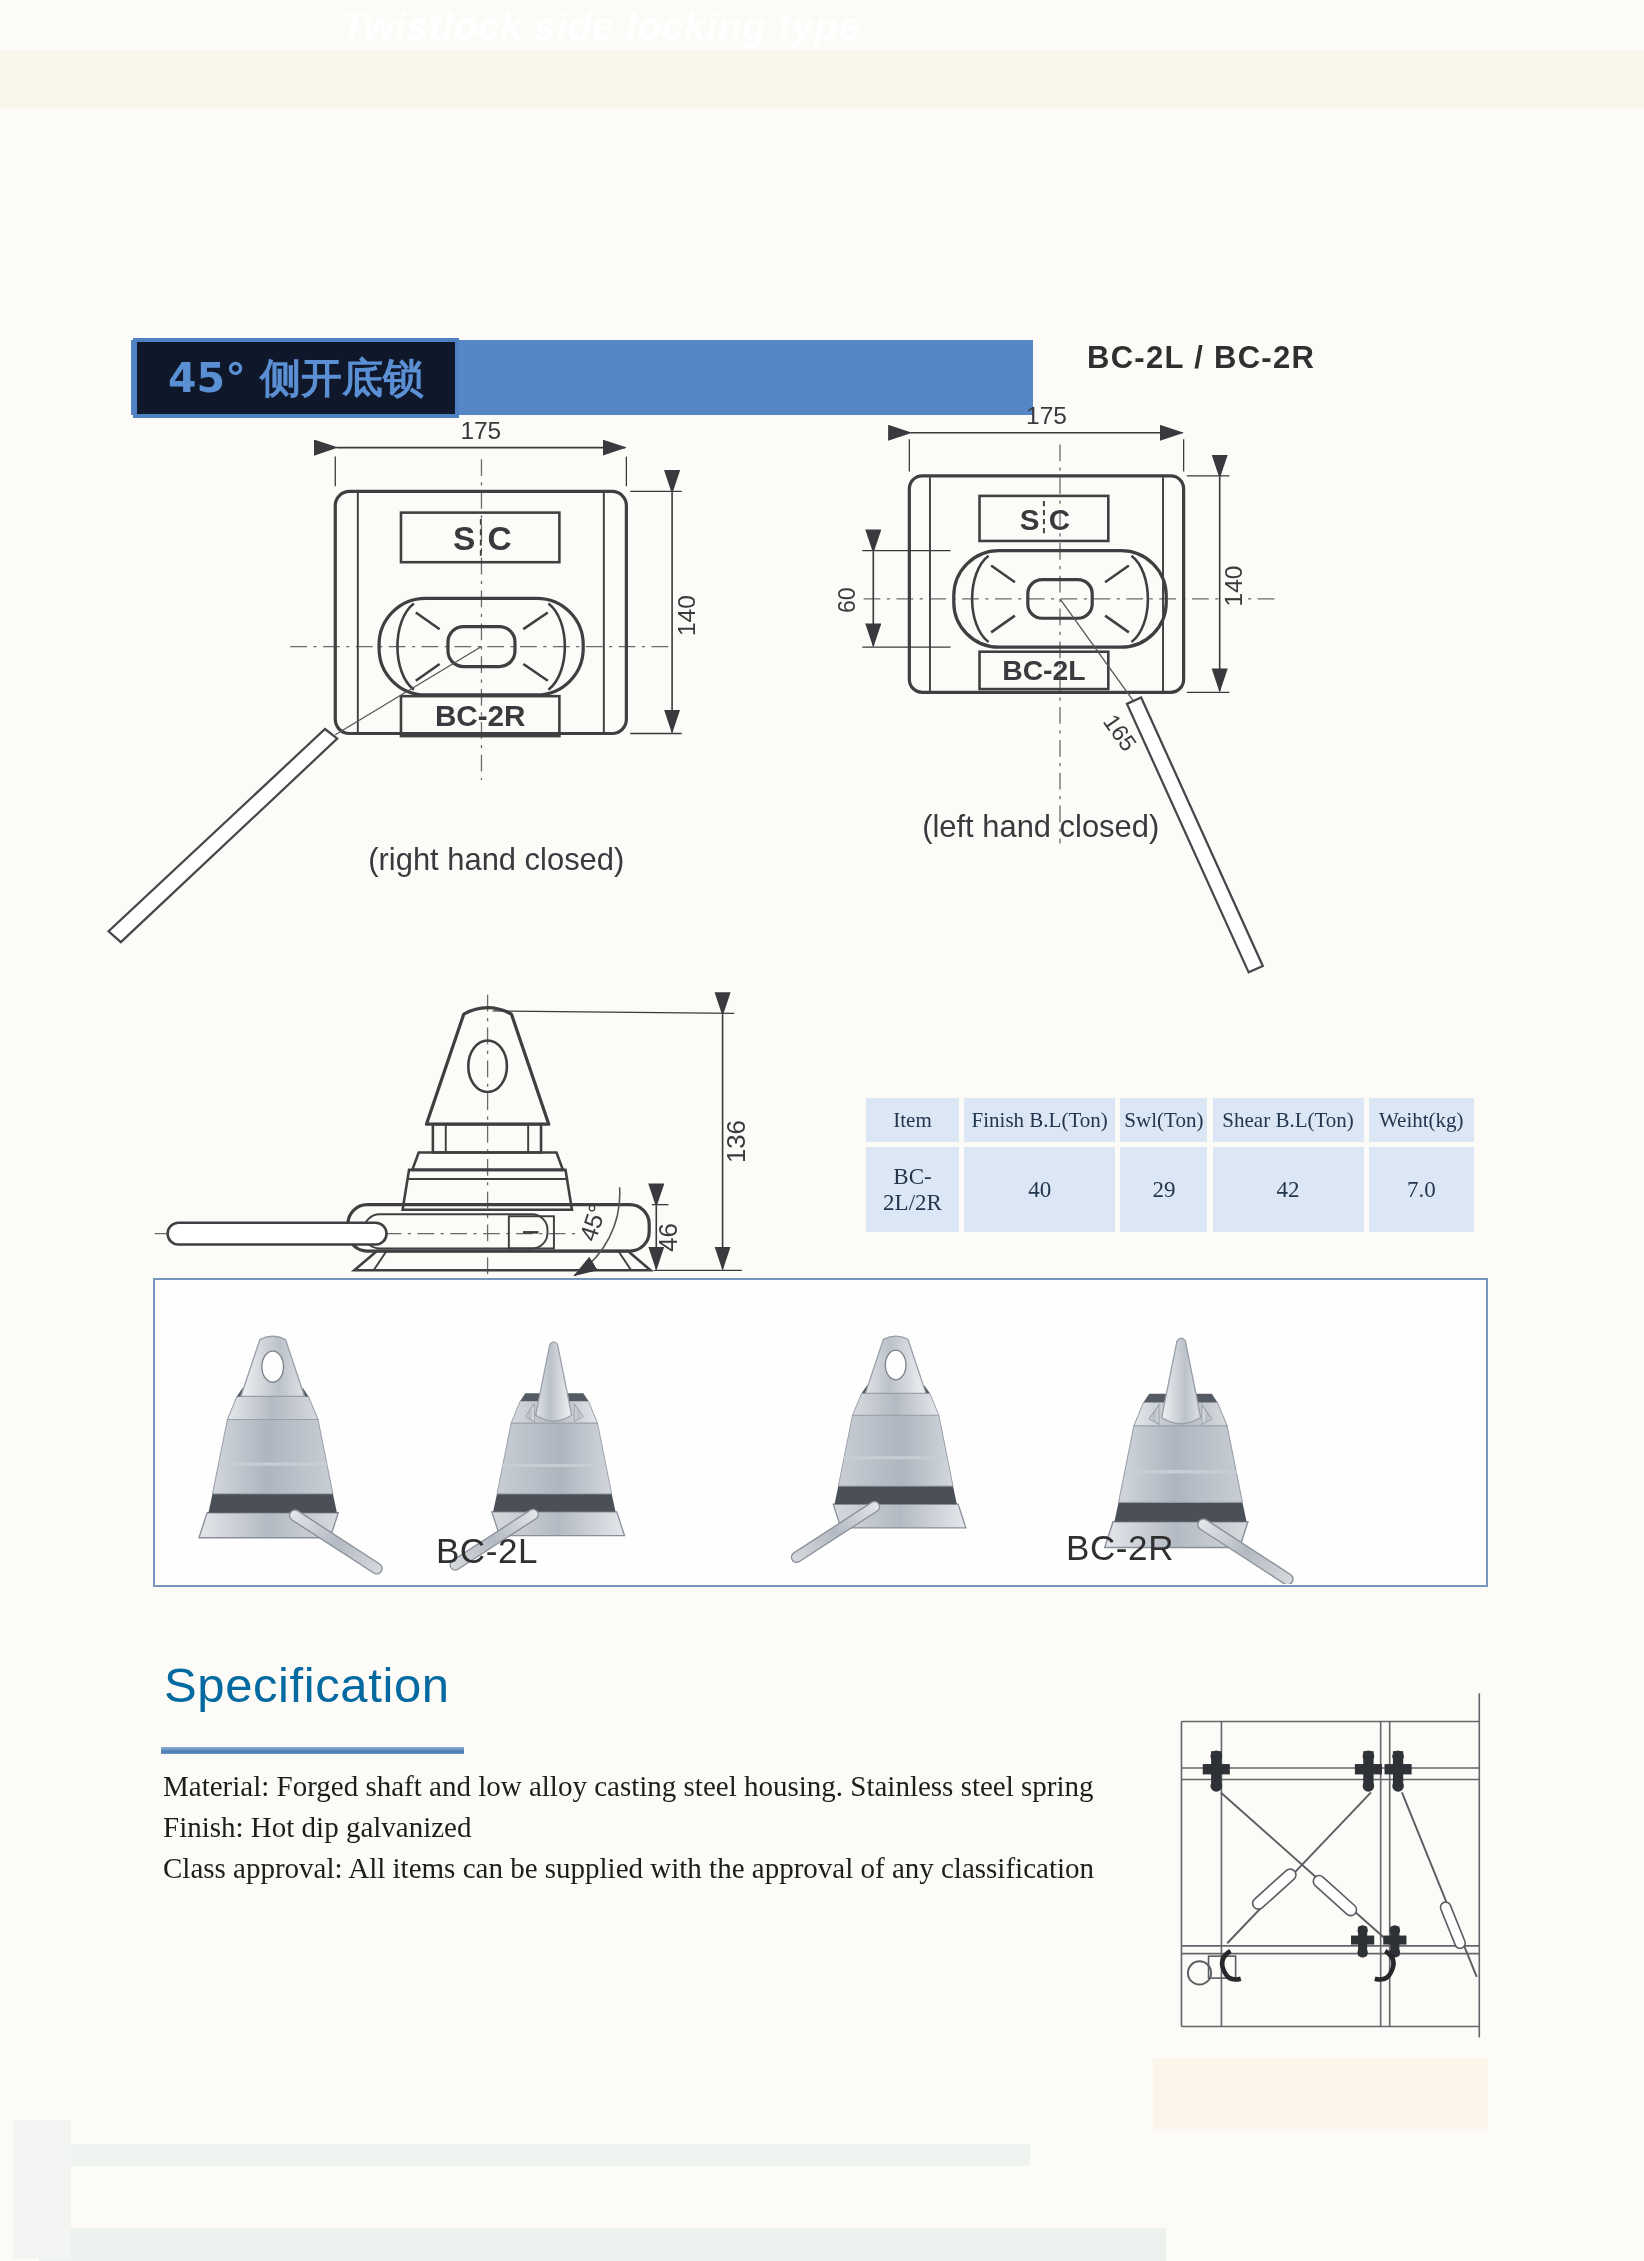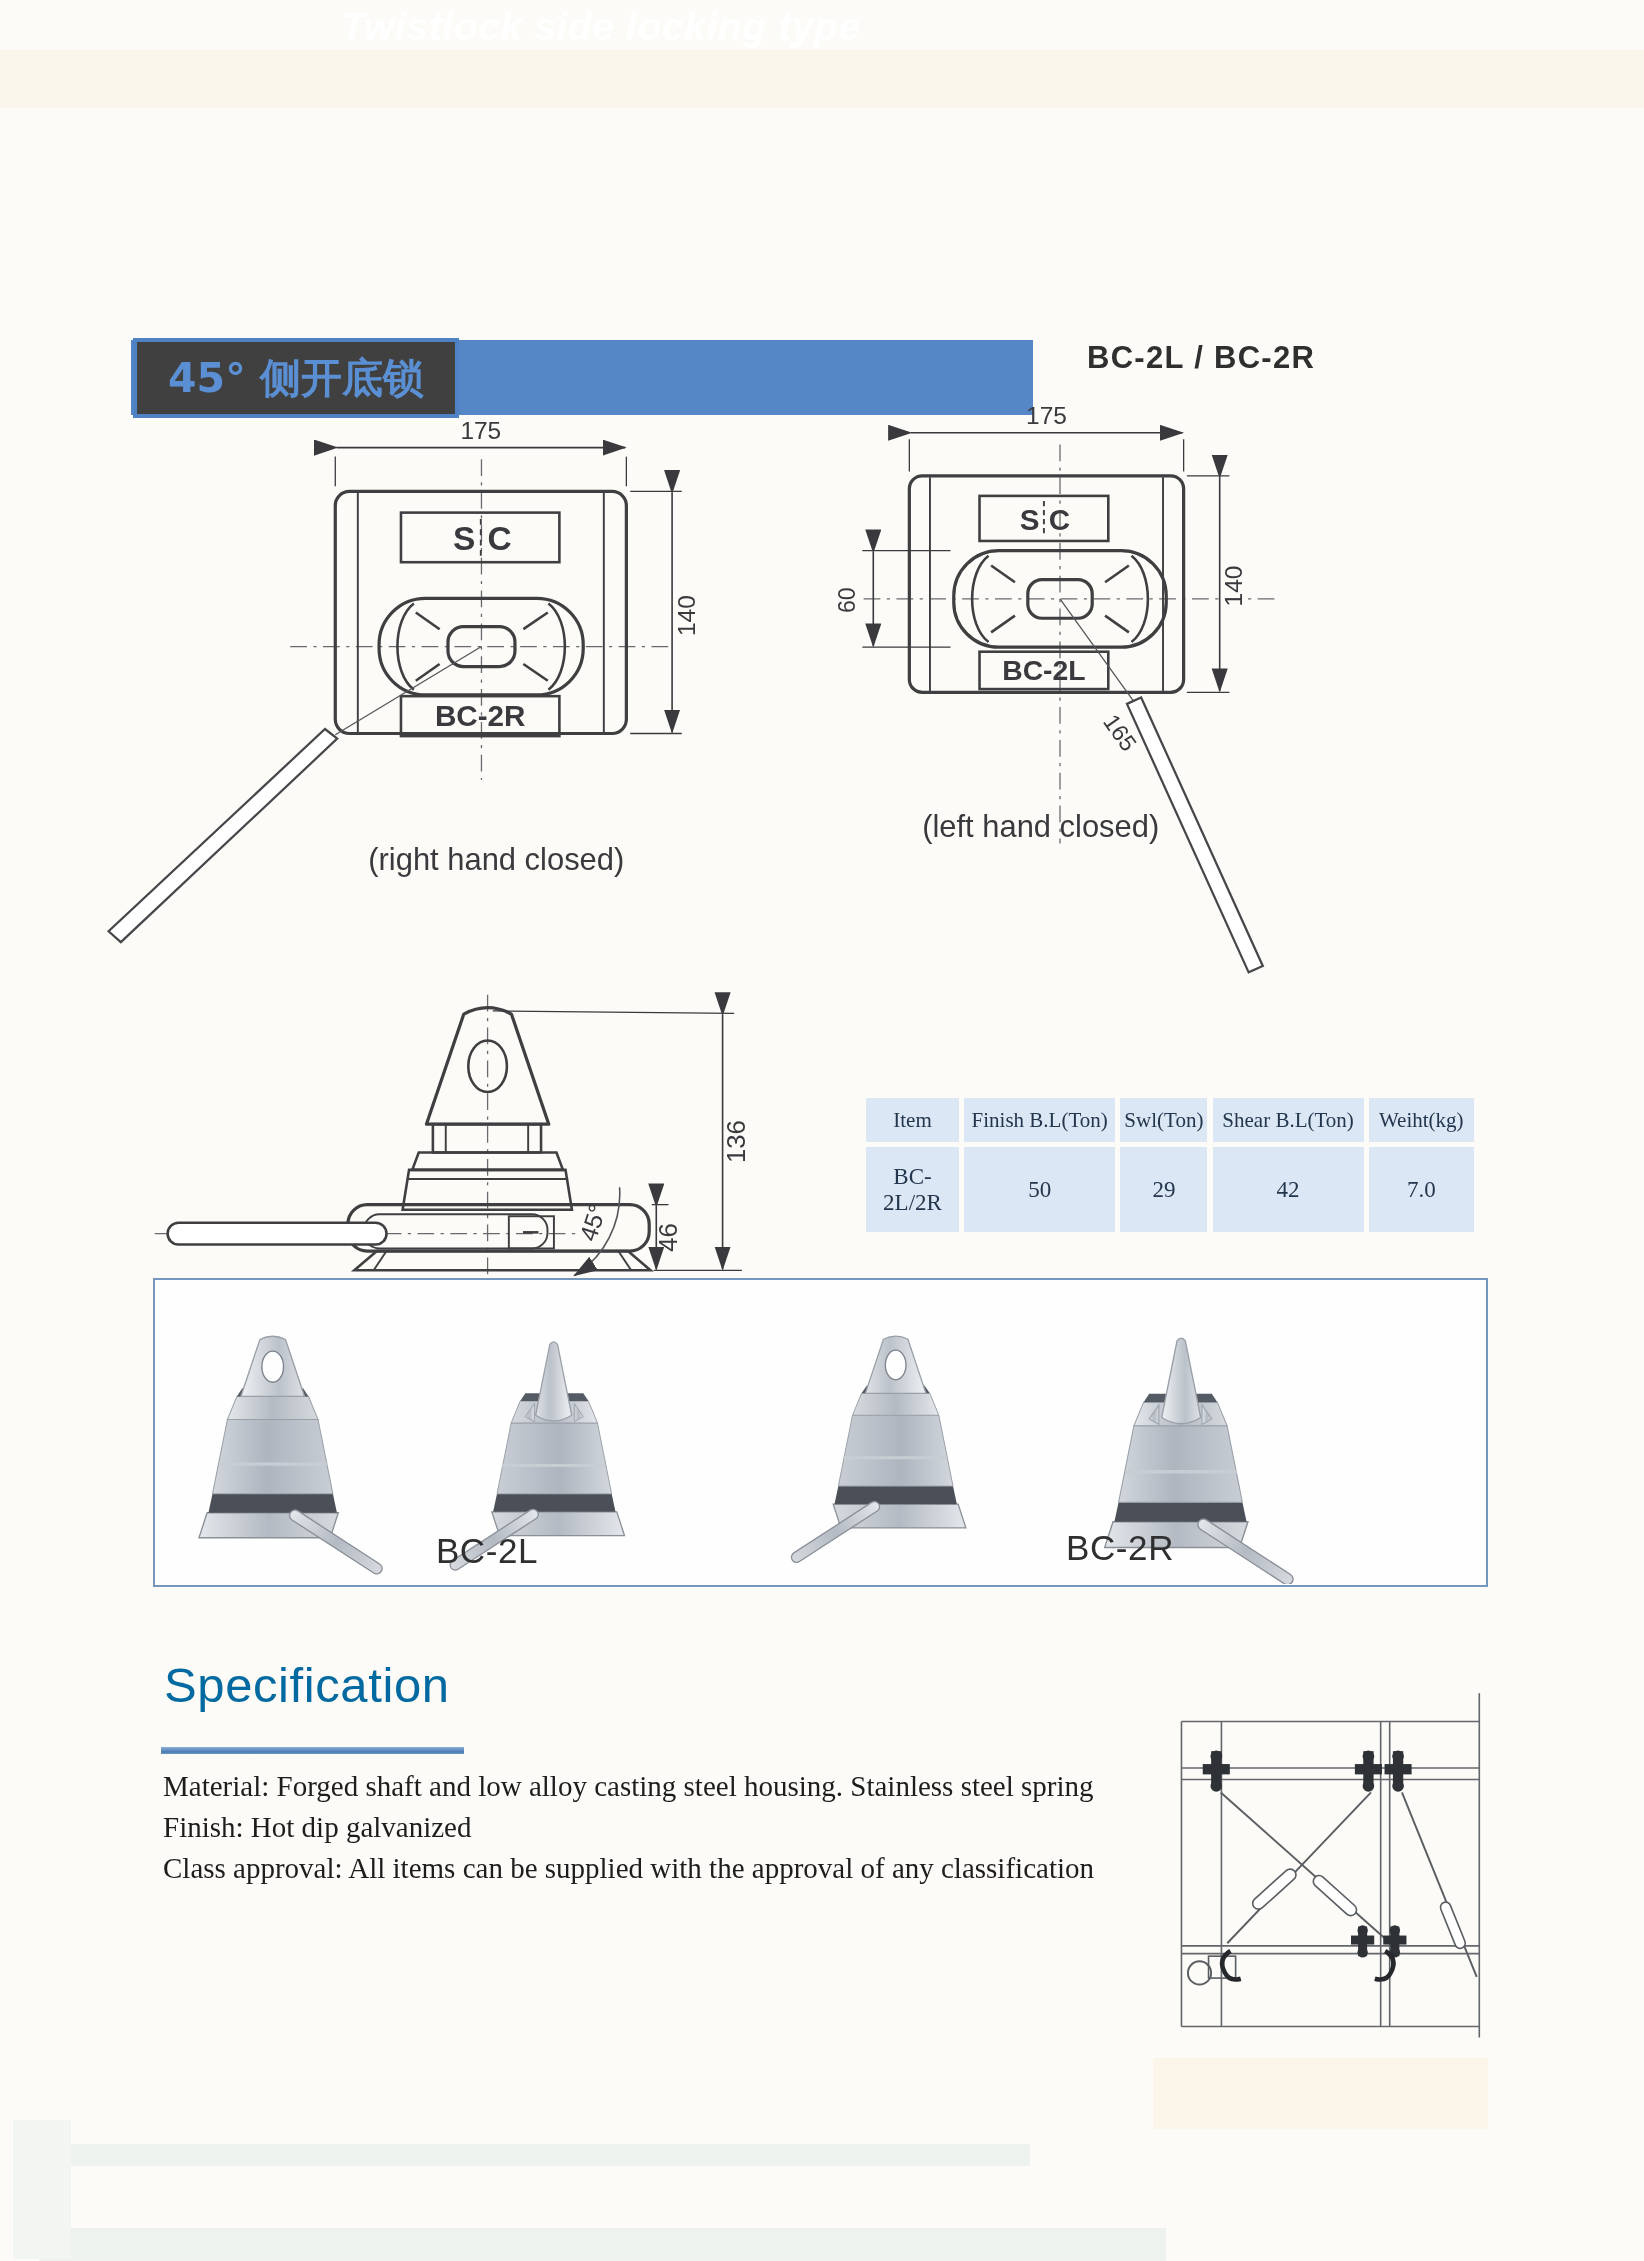--- a/index.html
+++ b/index.html
@@ -18,21 +18,21 @@
     position:absolute;left:131px;top:340px;width:902px;height:75px;
     background:#5586c6;display:flex;align-items:center;
   }
   .banner-title{
     position:absolute;left:341px;top:5.2px;
     font-style:italic;font-weight:bold;font-size:39px;color:#ffffff;
     letter-spacing:0.6px;white-space:nowrap;
   }
   .cn-box{
     position:absolute;left:133px;top:338px;width:326px;height:80px;
-    background:#404040;border:4.5px solid #4e82c4;box-sizing:border-box;
+    background:#0f172a;border:4.5px solid #4e82c4;box-sizing:border-box;
     display:flex;align-items:center;justify-content:center;
   }
   .cn-box span{
     font-size:41px;font-weight:bold;color:#5b8fd3;white-space:nowrap;
     font-family:"DejaVu Sans","Liberation Sans",sans-serif;
   }
   .model{
     position:absolute;left:1087px;top:340px;
     font-size:31px;font-weight:bold;color:#2f2f2f;white-space:nowrap;
     letter-spacing:1.3px;
@@ -240,21 +240,21 @@
   <text x="851" y="381" font-size="40" text-anchor="middle" transform="rotate(-90 851 381)">46</text>
 </svg>
 
 <div class="spec-table">
   <div class="cell th">Item</div>
   <div class="cell th">Finish B.L(Ton)</div>
   <div class="cell th">Swl(Ton)</div>
   <div class="cell th">Shear B.L(Ton)</div>
   <div class="cell th">Weiht(kg)</div>
   <div class="cell td">BC-2L/2R</div>
-  <div class="cell td">50</div>
+  <div class="cell td">40</div>
   <div class="cell td">29</div>
   <div class="cell td">42</div>
   <div class="cell td">7.0</div>
 </div>
 
 <div class="photo-box">
   <svg width="1330" height="304" viewBox="0 0 2065 472" style="position:absolute;left:0;top:0;">
     <defs>
       <linearGradient id="mg" x1="0" y1="0" x2="1" y2="0">
         <stop offset="0" stop-color="#e4e7eb"></stop>

